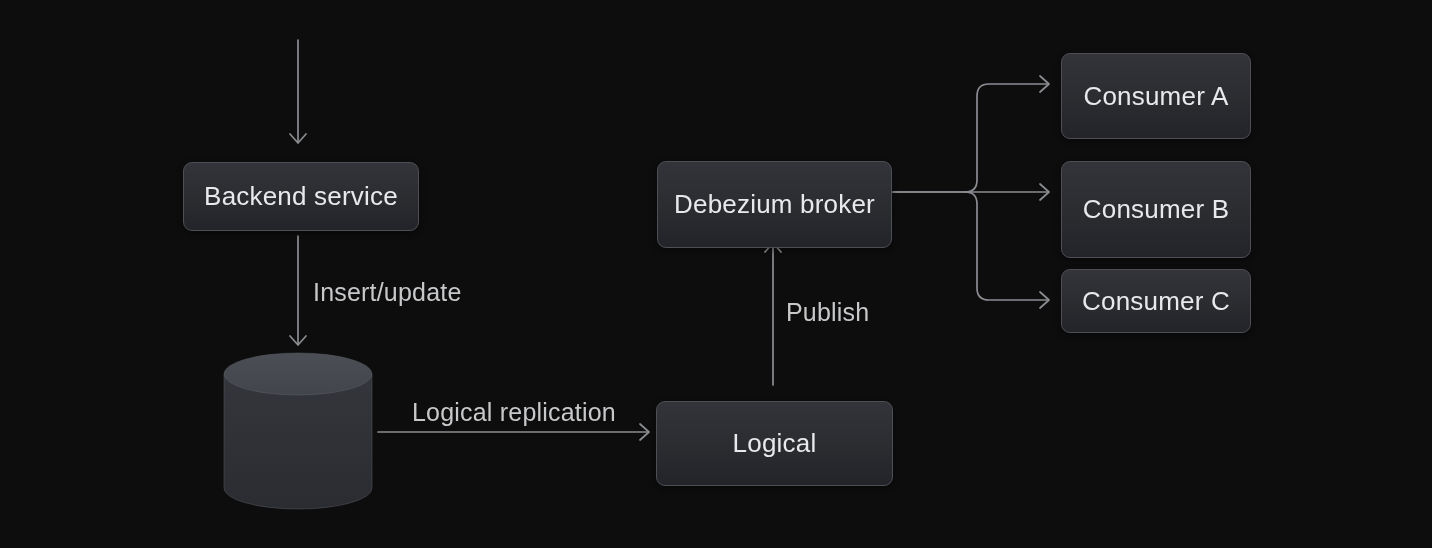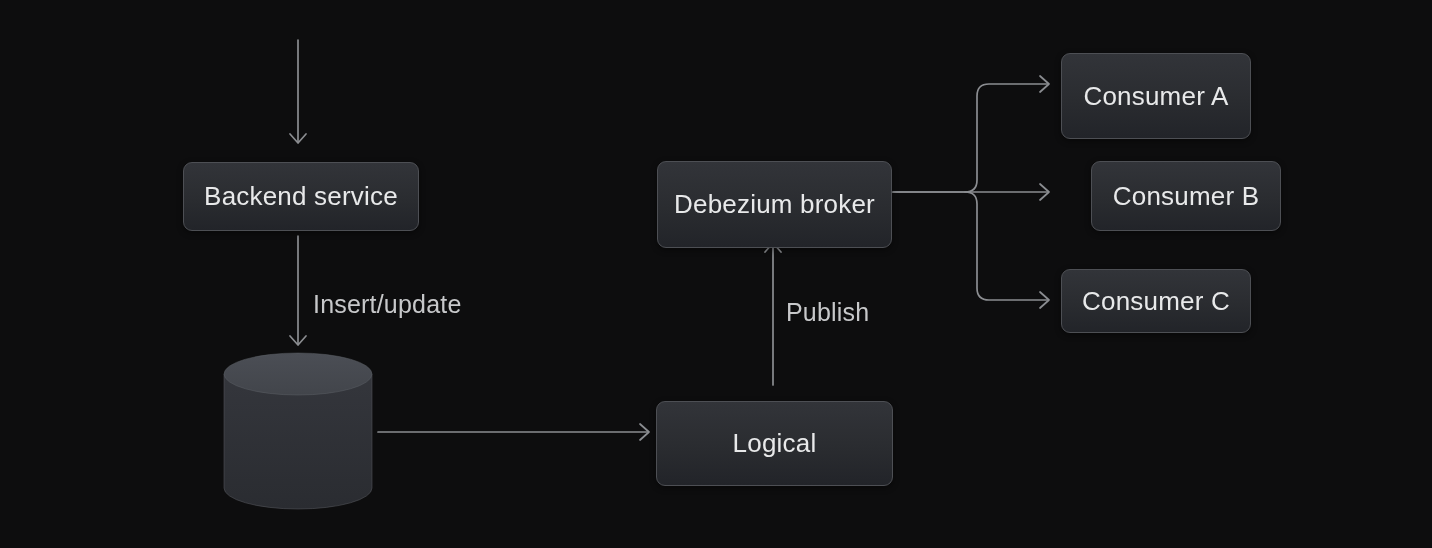--- a/index.html
+++ b/index.html
@@ -43,24 +43,24 @@
     font-size: 25px;
     letter-spacing: 0.2px;
     white-space: nowrap;
     line-height: 30px;
   }
   
   .node-backend   { left: 183px;  top: 150px; width: 236px; height: 69px; }
   .node-broker    { left: 657px;  top: 149px; width: 235px; height: 87px; }
   .node-debezium  { left: 656px;  top: 389px; width: 237px; height: 85px; }
   .node-consumer-a{ left: 1061px; top: 41px;  width: 190px; height: 86px; }
-  .node-consumer-b{ left: 1091px; top: 149px; width: 190px; height: 70px; }
+  .node-consumer-b{ left: 1061px; top: 149px; width: 190px; height: 97px; }
   .node-consumer-c{ left: 1061px; top: 257px; width: 190px; height: 64px; }
   
-  .label-insert   { left: 313px; top: 289px; }
+  .label-insert   { left: 313px; top: 277px; }
   .label-logical  { left: 412px; top: 397px; }
   .label-publish  { left: 786px; top: 297px; }
 </style>
 </head>
 <body>
 
 <div class="canvas">
 
   <svg class="edges-layer" width="1432" height="548" viewBox="0 0 1432 548" fill="none">
     <defs>
@@ -132,16 +132,17 @@
   <div class="node node-consumer-b">
     <span>Consumer B</span>
   </div>
 
   <div class="node node-consumer-c">
     <span>Consumer C</span>
   </div>
 
   <div class="edge-label label-insert">Insert/update</div>
 
+  <div class="edge-label label-logical">Logical replication</div>
 
   <div class="edge-label label-publish">Publish</div>
 
 </div>
 
 </body></html>

